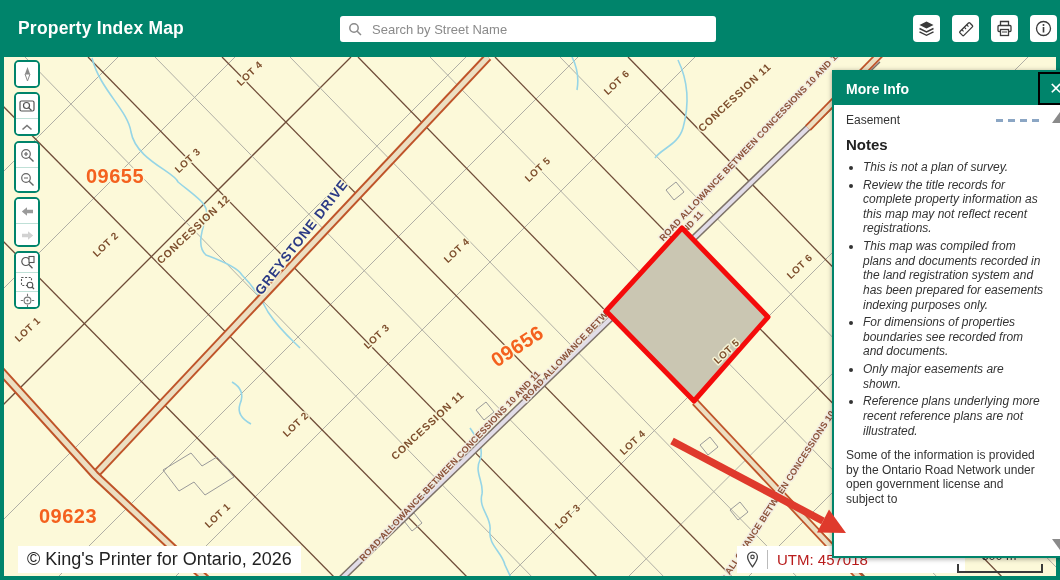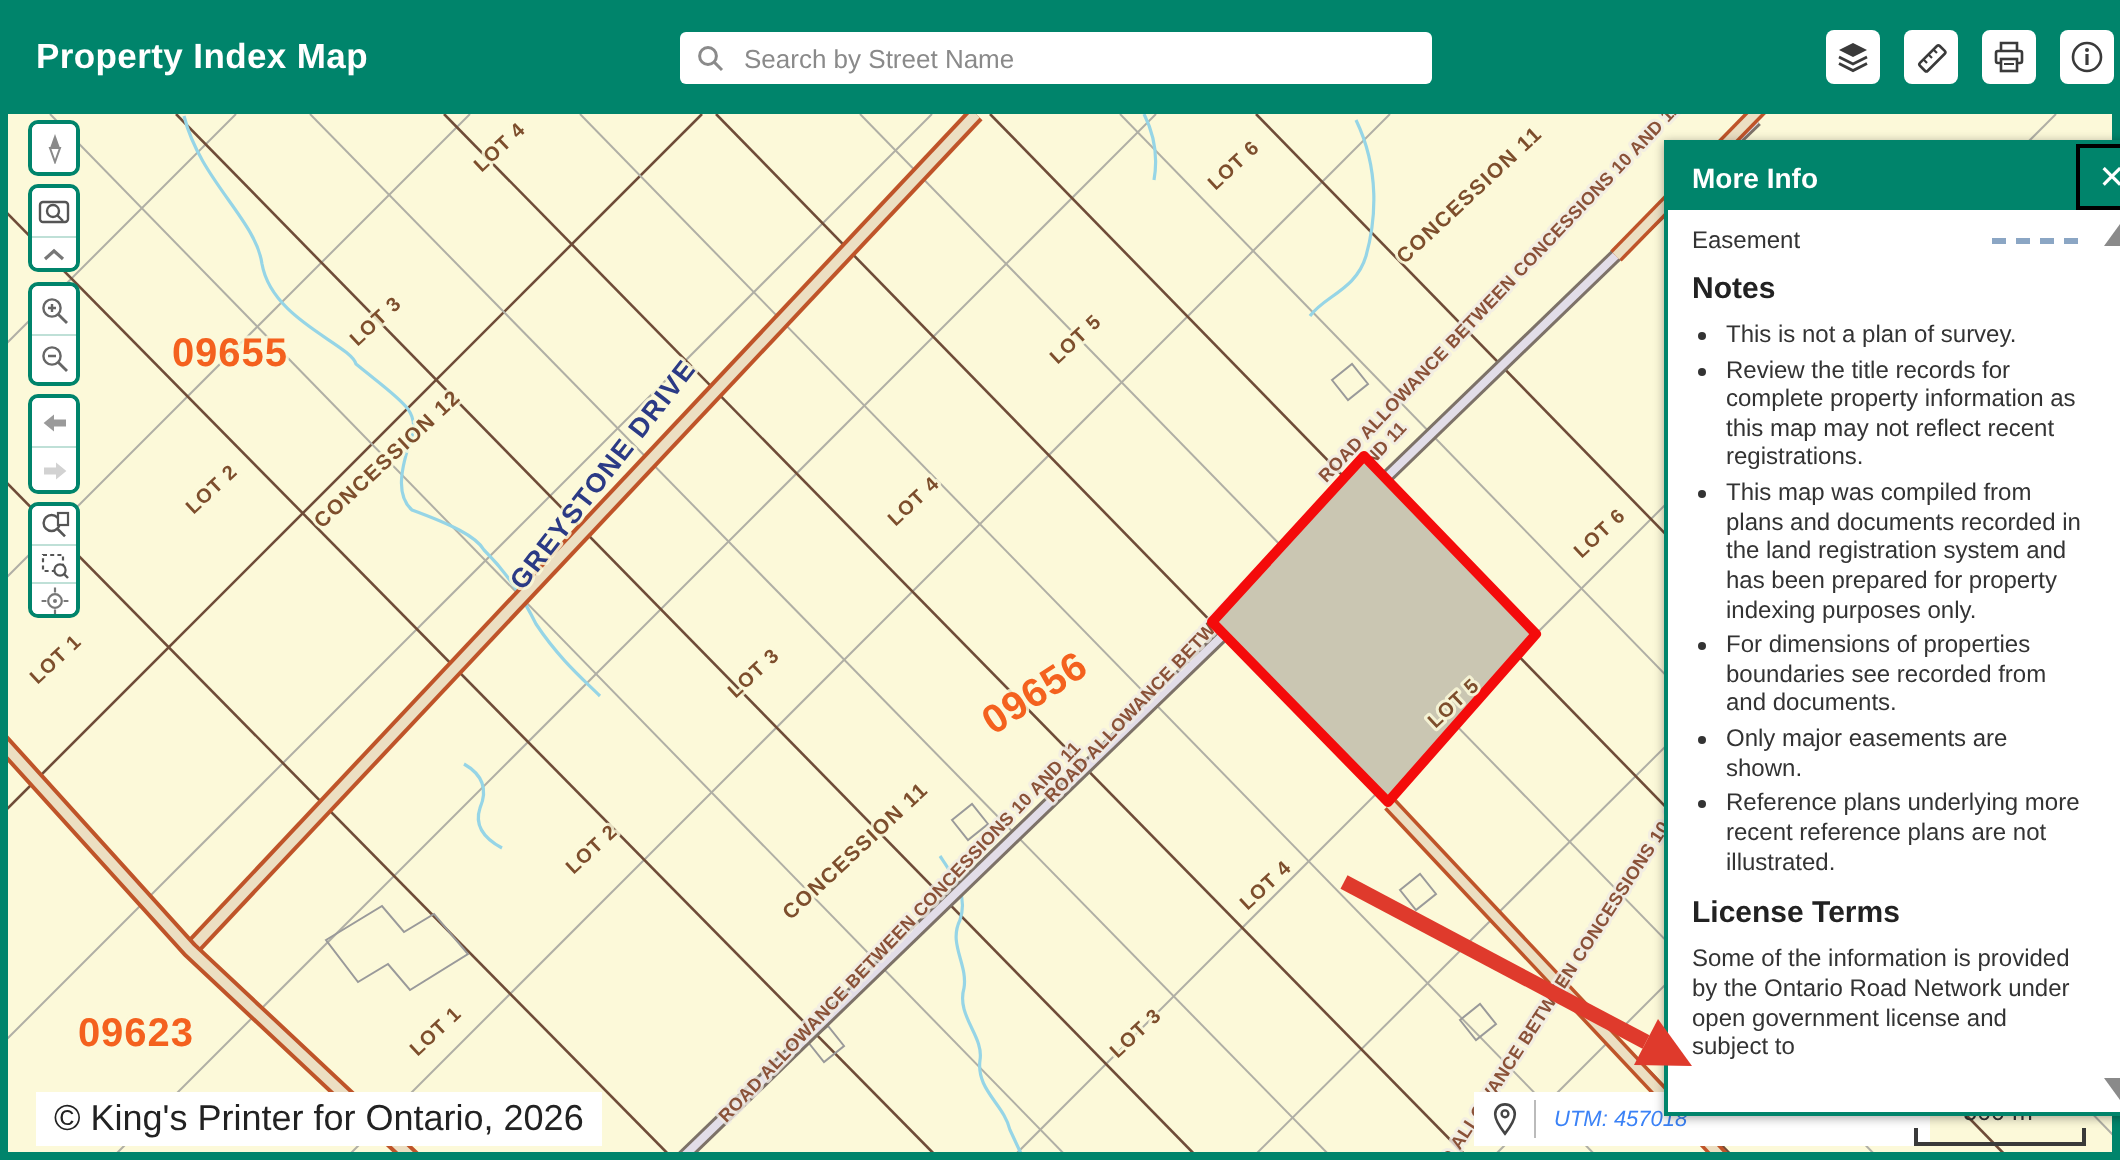--- a/index.html
+++ b/index.html
@@ -52,42 +52,42 @@
   .tbtn.small{height:17px;}
   .tbtn.divided{border-top:1px solid #bfe0d7;}
 
   
   #copyright{position:absolute;left:18px;top:546px;height:27px;background:#fff;z-index:5;
     display:flex;align-items:center;padding:0 9px;font-size:18px;color:#222;}
   #utmbar{position:absolute;left:737px;top:546px;width:228px;height:27px;background:#fff;z-index:5;
     display:flex;align-items:center;}
   #utmbar .pinbox{width:30px;display:flex;align-items:center;justify-content:center;}
   #utmbar .vdiv{width:1px;height:19px;background:#bbb;}
-  #utmbar .utmtext{padding-left:9px;font-size:11px;color:#3b82f6;white-space:nowrap;font-style:italic;}
+  #utmbar .utmtext{padding-left:9px;font-size:15px;color:#b91c1c;white-space:nowrap;}
   #scaletext{position:absolute;left:953px;top:549px;width:92px;text-align:center;font-size:12.5px;
     color:#333;z-index:5;}
   #scalebracket{position:absolute;left:957px;top:564px;width:86px;height:9px;z-index:5;
     border-left:2px solid #3a3a3a;border-right:2px solid #3a3a3a;border-bottom:2px solid #3a3a3a;box-sizing:border-box;}
 
   
   #panel{position:absolute;left:832px;top:70px;width:244px;height:488px;background:#fff;
     border:2px solid #00846B;box-sizing:border-box;z-index:20;box-shadow:0 1px 5px rgba(0,0,0,.35);}
   #panel-header{position:relative;height:33px;background:#00846B;display:flex;align-items:center;}
   #panel-title{color:#fff;font-size:14px;font-weight:600;padding-left:12px;}
   #panel-close{position:absolute;right:0;top:0;width:36px;height:33px;border:2px solid #000;
     background:transparent;color:#fff;font-size:16px;display:flex;align-items:center;justify-content:center;
     cursor:pointer;box-sizing:border-box;padding:0;}
   #panel-body{position:relative;height:451px;overflow:hidden;font-size:12px;line-height:1.22;color:#333;
     padding:8px 30px 6px 12px;box-sizing:border-box;}
   .legend-row{display:flex;align-items:center;justify-content:space-between;margin-bottom:8px;}
   .legend-dash{width:48px;height:3px;
     background:repeating-linear-gradient(90deg,#8ba6c4 0 7px,transparent 7px 12px);}
   .ph{font-weight:bold;color:#222;font-size:15px;margin:6px 0 6px;}
   #panel-body ul{margin:2px 0 10px;padding-left:17px;}
-  #panel-body li{margin:0 0 3px;}
+  #panel-body li{margin:0 0 3px;font-style:italic;}
   #license-p{margin:0;}
   .tri{width:0;height:0;position:absolute;right:6px;border-left:8px solid transparent;border-right:8px solid transparent;}
   #scroll-up{top:7px;border-bottom:11px solid #8a8a8a;}
   #scroll-down{bottom:6px;border-top:11px solid #8a8a8a;}
   #scroll-thumb{position:absolute;right:4px;top:200px;width:10px;height:262px;background:#909090;border-radius:5px;}
 
   
   #arrow-overlay{position:absolute;left:0;top:0;z-index:30;pointer-events:none;}
 </style>
 </head>
@@ -343,26 +343,25 @@
     </div>
     <div id="panel-body">
       <div class="legend-row">
         <span>Easement</span>
         <span class="legend-dash"></span>
       </div>
       <div class="ph">Notes</div>
       <ul>
         <li>This is not a plan of survey.</li>
         <li>Review the title records for complete property information as this map may not reflect recent registrations.</li>
-        <li>This map was compiled from plans and documents recorded in the land registration system and has been prepared for property indexing purposes only.</li>
+        <li>This map was compiled from plans and documents recorded in the land registration system and has been prepared for easements indexing purposes only.</li>
         <li>For dimensions of properties boundaries see recorded from and documents.</li>
         <li>Only major easements are shown.</li>
         <li>Reference plans underlying more recent reference plans are not illustrated.</li>
       </ul>
-      <div class="ph">License Terms</div>
       <p id="license-p"><span>Some of the information is provided by the Ontario Road Network under open government license and subject to </span></p>
       <div class="tri" id="scroll-up"></div>
       <div class="tri" id="scroll-down"></div>
       <div id="scroll-thumb"></div>
     </div>
   </div>
 
   <svg id="arrow-overlay" width="1060" height="580">
     <line x1="672" y1="441" x2="823" y2="521" stroke="#DF3A2C" stroke-width="7.5"></line>
     <polygon points="846,533 817,532.5 829,509.5" fill="#DF3A2C"></polygon>

